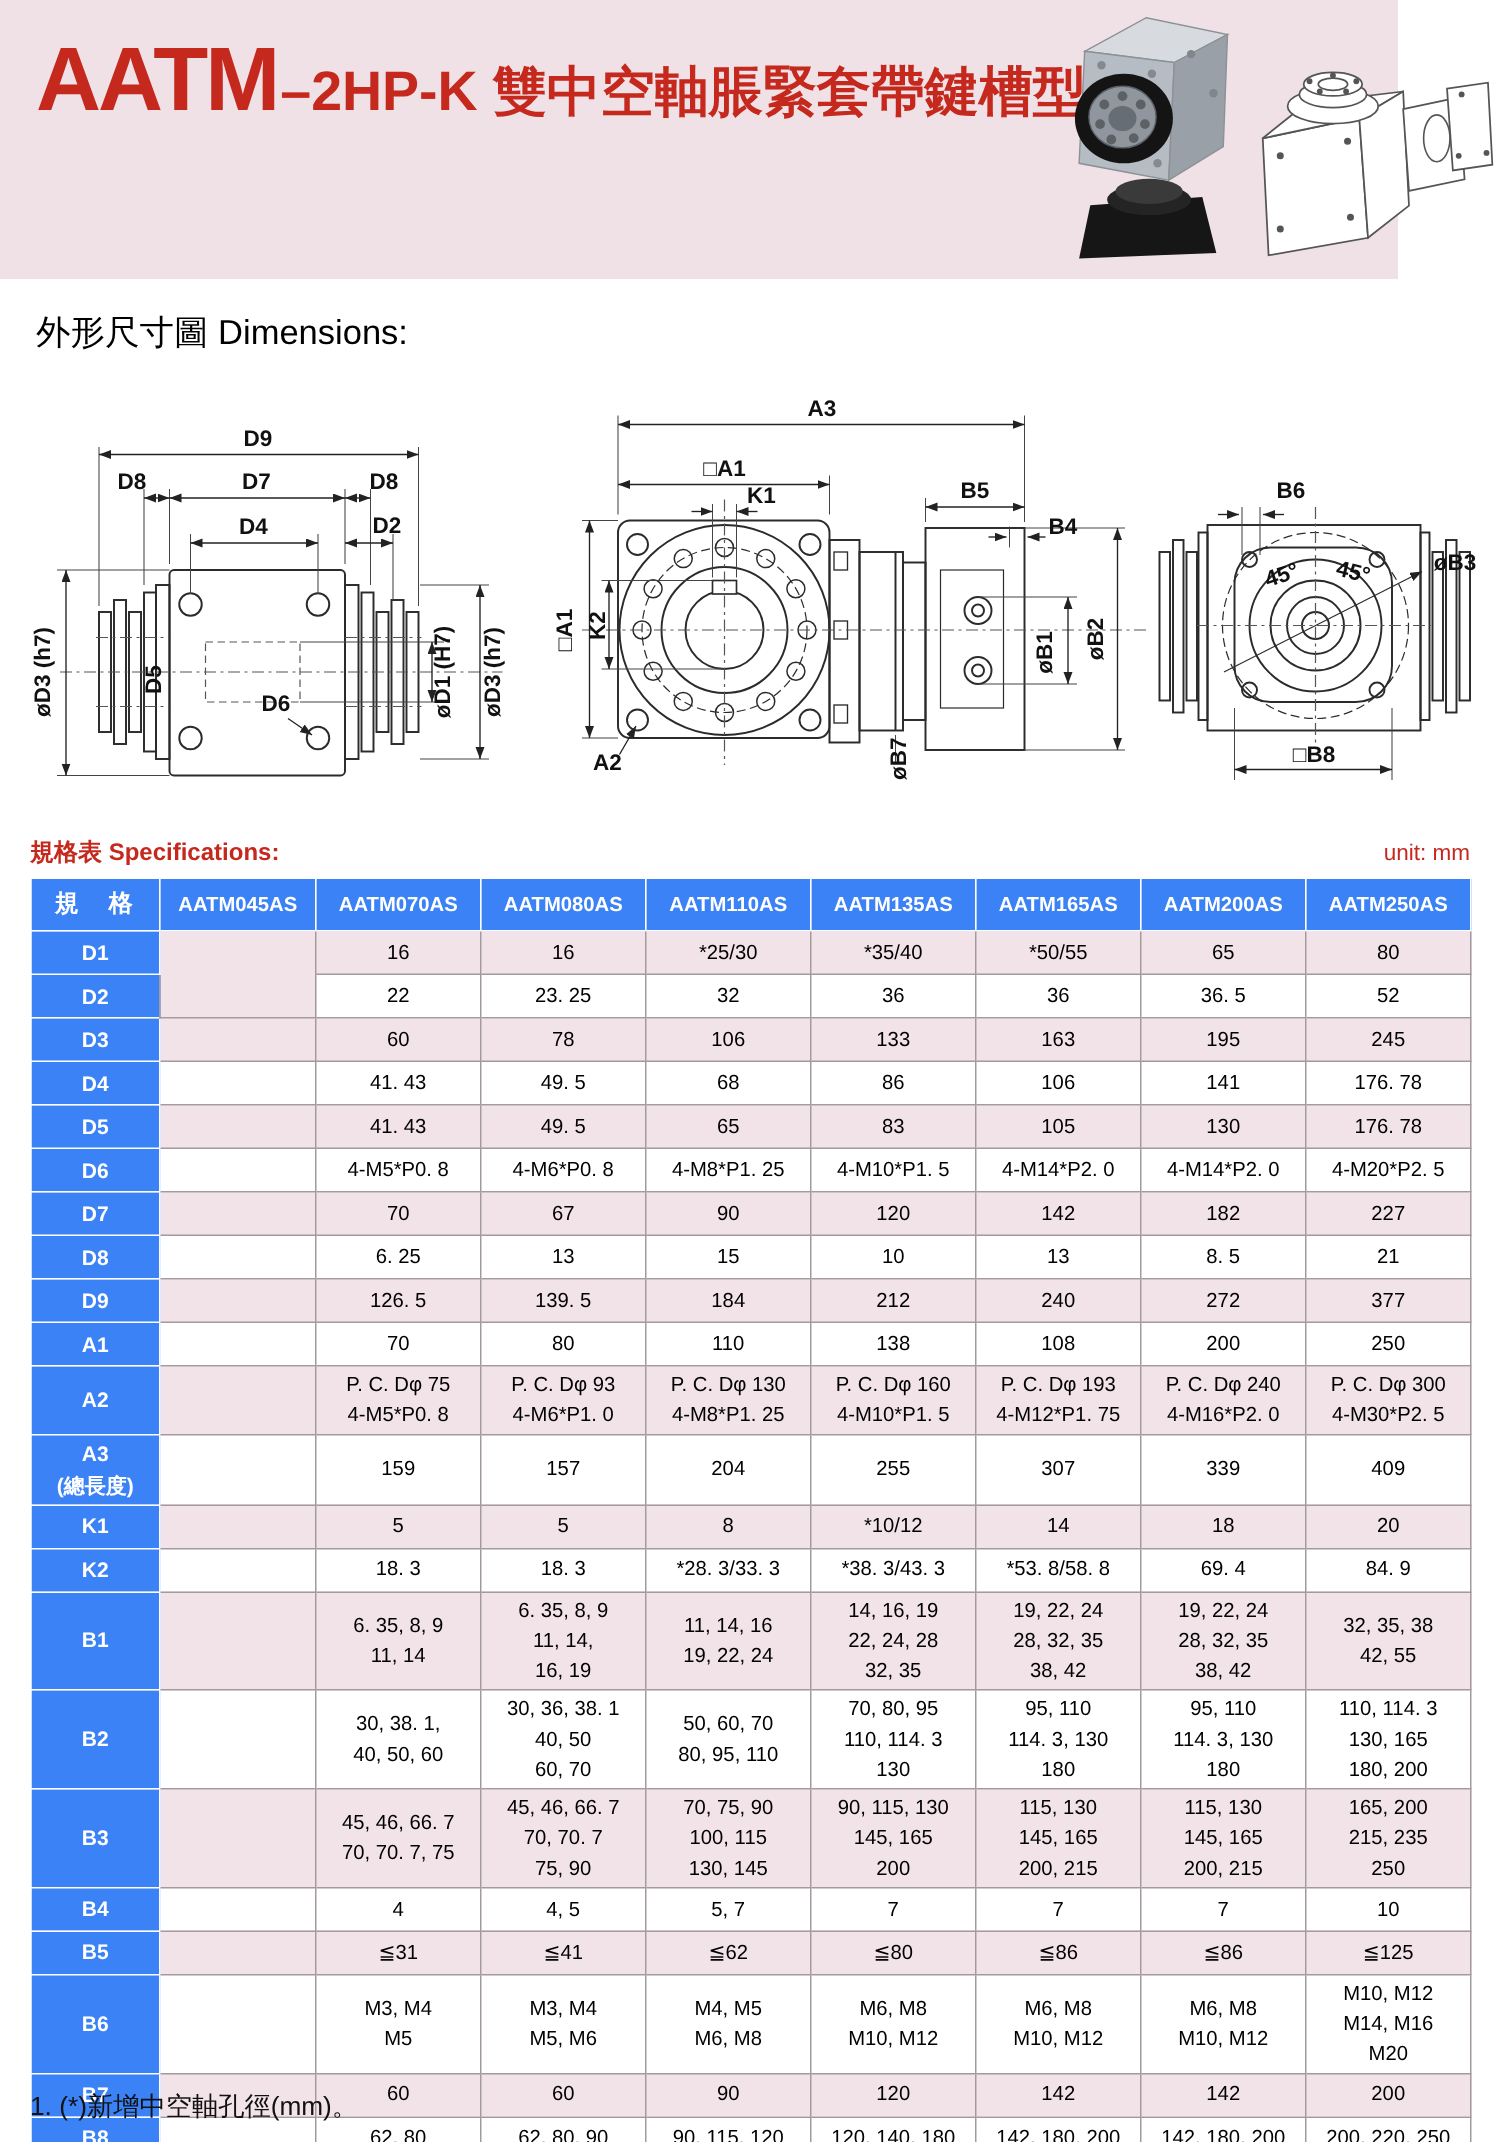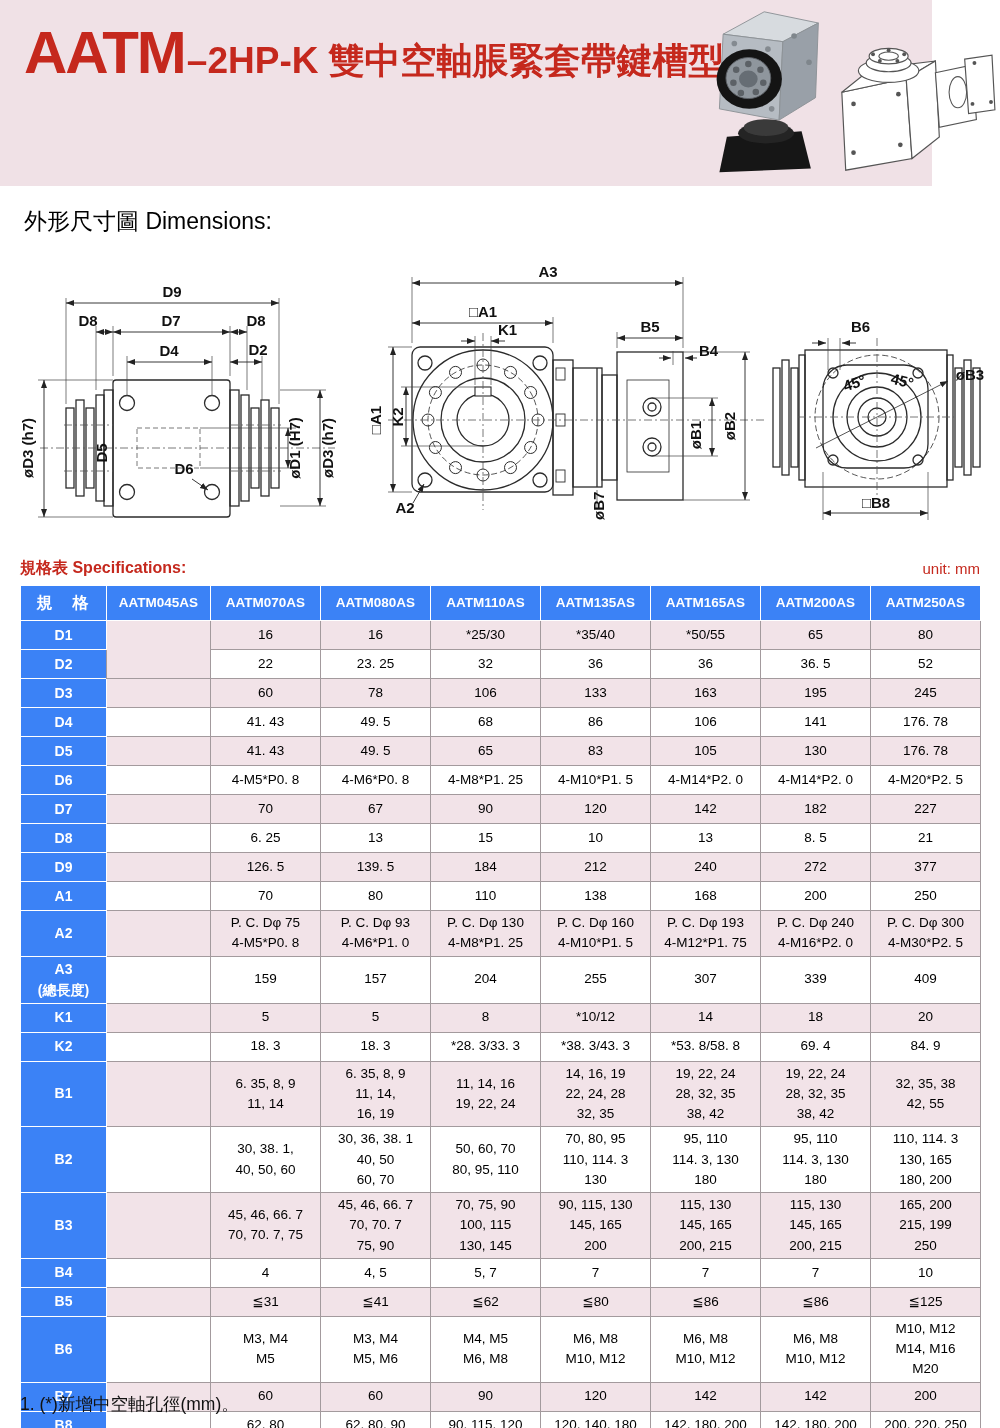--- a/index.html
+++ b/index.html
@@ -452,21 +452,21 @@
           <td>272</td>
           <td>377</td>
         </tr>
         <tr>
           <th class="red rowlabel">A1</th>
           <td></td>
           <td>70</td>
           <td>80</td>
           <td>110</td>
           <td>138</td>
-          <td>168</td>
+          <td>108</td>
           <td>200</td>
           <td>250</td>
         </tr>
         <tr class="alt">
           <th class="red rowlabel">A2</th>
           <td></td>
           <td>P. C. Dφ 75
 4-M5*P0. 8</td>
           <td>P. C. Dφ 93
 4-M6*P1. 0</td>
@@ -574,21 +574,21 @@
           <td>90, 115, 130
 145, 165
 200</td>
           <td>115, 130
 145, 165
 200, 215</td>
           <td>115, 130
 145, 165
 200, 215</td>
           <td>165, 200
-215, 199
+215, 235
 250</td>
         </tr>
         <tr>
           <th class="red rowlabel">B4</th>
           <td></td>
           <td>4</td>
           <td>4, 5</td>
           <td>5, 7</td>
           <td>7</td>
           <td>7</td>

